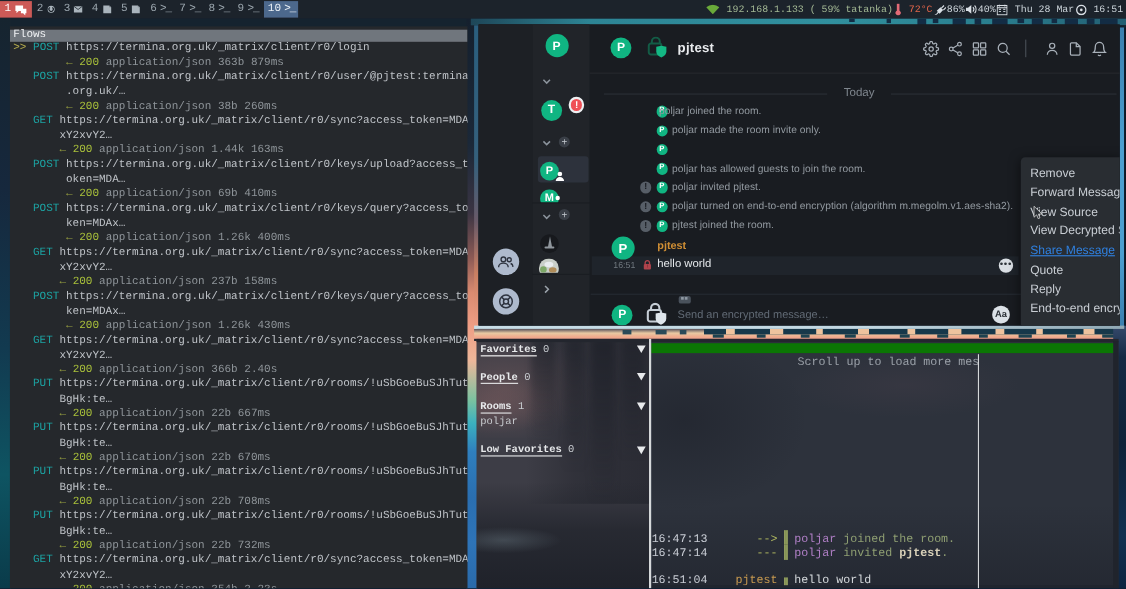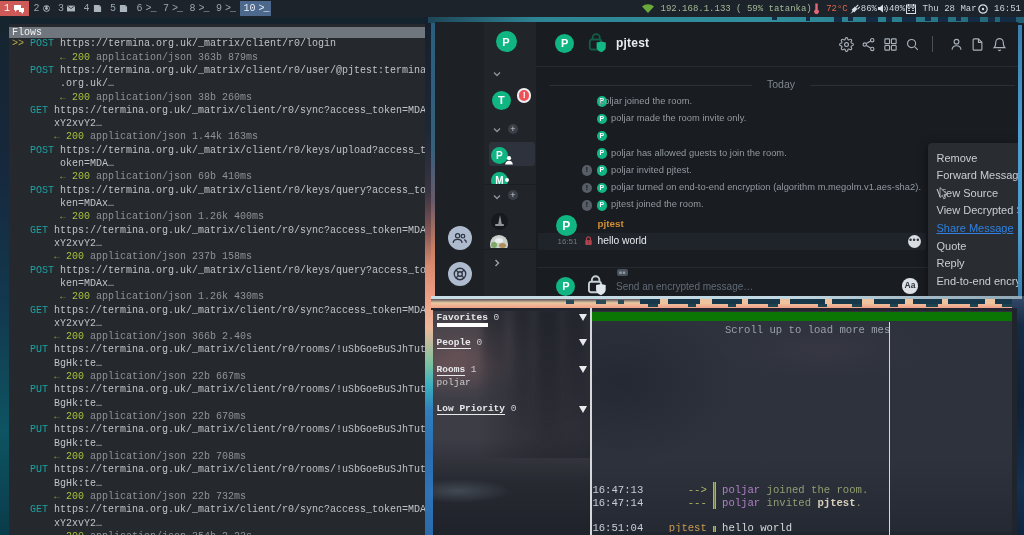--- a/index.html
+++ b/index.html
@@ -424,28 +424,28 @@
   <div id="qside">
     <div style="position:absolute;left:0;top:0;width:157px;height:90px;background:radial-gradient(ellipse 120px 70px at 25px 45px, rgba(135,100,100,0.4), rgba(0,0,0,0) 70%);"></div>
       <div style="position:absolute;left:0;top:30px;width:100px;height:60px;background:radial-gradient(ellipse 80px 35px at 15px 30px, rgba(150,105,105,0.28), rgba(0,0,0,0) 75%);"></div>
     <div style="position:absolute;left:45px;top:0;width:112px;height:150px;background:linear-gradient(90deg, rgba(30,32,40,0) 0%, rgba(30,32,40,0.4) 40%, rgba(28,30,38,0.55) 100%);"></div>
     <div style="position:absolute;left:50px;top:0;width:22px;height:95px;background:linear-gradient(180deg,rgba(25,28,36,0.5),rgba(25,28,36,0));filter:blur(3px);"></div>
     <div style="position:absolute;left:80px;top:0;width:18px;height:120px;background:linear-gradient(180deg,rgba(25,28,36,0.45),rgba(25,28,36,0));filter:blur(3px);"></div>
     <div style="position:absolute;left:104px;top:0;width:22px;height:150px;background:linear-gradient(180deg,rgba(22,25,33,0.5),rgba(22,25,33,0));filter:blur(3px);"></div>
     <div style="position:absolute;left:132px;top:0;width:20px;height:110px;background:linear-gradient(180deg,rgba(25,28,36,0.45),rgba(25,28,36,0));filter:blur(3px);"></div>
     <div style="position:absolute;left:0;top:130px;width:157px;height:97px;background:linear-gradient(180deg, rgba(35,38,46,0) 0%, rgba(32,35,43,0.75) 45%, rgba(28,31,39,0.9) 100%);"></div>
     <div style="position:absolute;left:0;top:165px;width:90px;height:35px;background:radial-gradient(ellipse 70px 16px at 25px 18px, rgba(130,150,160,0.3), rgba(0,0,0,0) 75%);"></div>
-    <div class="qrow" style="left:3.6px;top:3.6px;"><span style="font-weight:bold;border-bottom:4px solid #ffffff;">Favorites</span> <span style="color:#c8ccd0">0</span></div>
+    <div class="qrow" style="left:3.6px;top:3.6px;"><span style="font-weight:bold;border-bottom:1px solid #ffffff;">Favorites</span> <span style="color:#c8ccd0">0</span></div>
     <div class="qtri" style="left:146px;top:6px;"></div>
     <div class="qrow" style="left:3.6px;top:28.5px;"><span style="font-weight:bold;border-bottom:1px solid #e8eaec;">People</span> <span style="color:#c8ccd0">0</span></div>
     <div class="qtri" style="left:146px;top:31px;"></div>
     <div class="qrow" style="left:3.6px;top:55.5px;"><span style="font-weight:bold;border-bottom:1px solid #e8eaec;">Rooms</span> <span style="color:#c8ccd0">1</span></div>
     <div class="qtri" style="left:146px;top:58px;"></div>
     <div class="qrow" style="left:3.6px;top:68.8px;color:#c8ccd0;">poljar</div>
-    <div class="qrow" style="left:3.6px;top:95.3px;"><span style="font-weight:bold;border-bottom:1px solid #e8eaec;">Low Priority</span> <span style="color:#c8ccd0">0</span></div>
+    <div class="qrow" style="left:3.6px;top:95.3px;"><span style="font-weight:bold;border-bottom:1px solid #e8eaec;">Low Favorites</span> <span style="color:#c8ccd0">0</span></div>
     <div class="qtri" style="left:146px;top:98px;"></div>
   </div>
   <div id="qchat">
     <div style="position:absolute;left:0;top:14px;width:180px;height:150px;background:radial-gradient(ellipse 150px 110px at 30px 60px, rgba(18,20,28,0.32), rgba(18,20,28,0) 75%);"></div>
     <div style="position:absolute;left:100px;top:10px;width:260px;height:80px;background:radial-gradient(ellipse 140px 40px at 50% 40%, rgba(95,75,88,0.18), rgba(95,75,88,0) 75%);"></div>
     <div style="position:absolute;left:0;top:150px;width:425px;height:77px;background:linear-gradient(180deg, rgba(20,23,31,0) 0%, rgba(20,23,31,0.35) 100%);"></div>
     <div class="qline" style="top:16.2px;color:#9aa0a8;left:133.5px;width:163.5px;overflow:hidden;">Scroll up to load more mess</div>
     <div class="qline" style="top:174px;">16:47:13       <span class="qy">--&gt;</span> <span class="qbar"></span> <span class="qp">poljar</span><span class="qg"> joined the room.</span></div>
     <div class="qline" style="top:187.4px;">16:47:14       <span class="qy">---</span> <span class="qbar"></span> <span class="qp">poljar</span><span class="qg"> invited </span><span class="qb">pjtest</span><span class="qg">.</span></div>
     <div class="qline" style="top:214px;">16:51:04    <span class="qn">pjtest</span> <span class="qbar" style="height:8px;"></span> <span class="qw">hello world</span></div>

